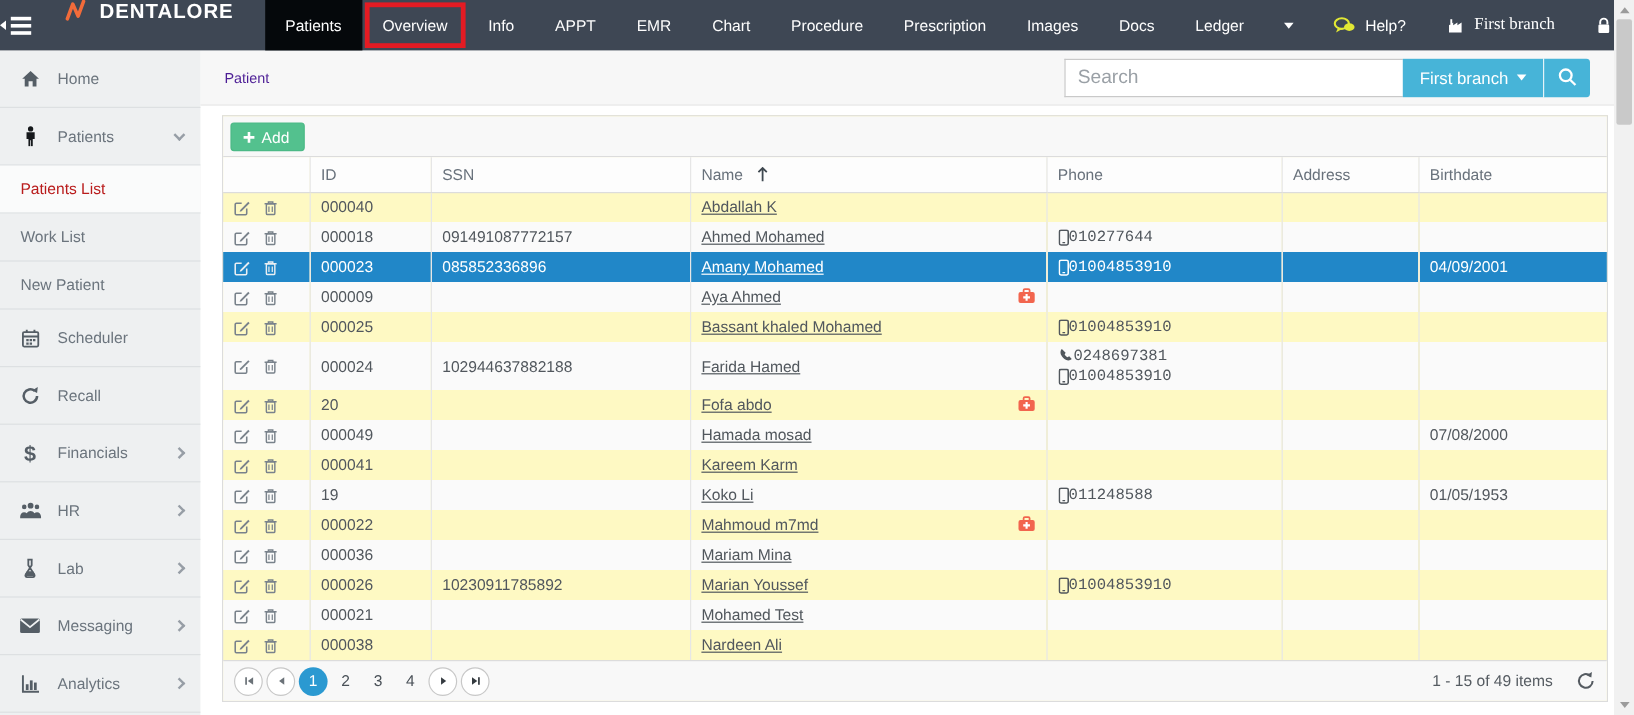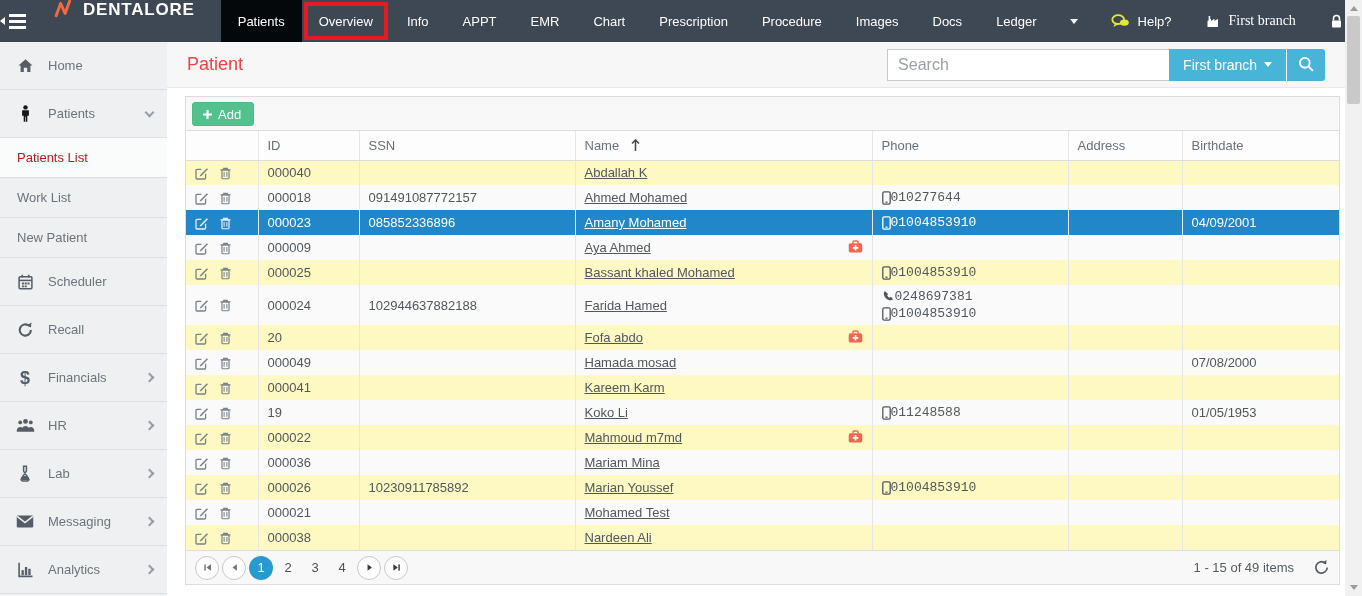--- a/index.html
+++ b/index.html
@@ -34,21 +34,21 @@
   .side-item .icon { width:20px; display:flex; justify-content:center; align-items:center; color:#555e66; flex:0 0 20px; }
   .side-item.sub { height:40px; padding-left:17px; }
   .side-item.sub.active { background:#fafbfb; color:#b91c1c; }
   .chev { width:7px; height:7px; border-right:2px solid #979ea6; border-bottom:2px solid #979ea6; margin-left:auto; flex:0 0 auto; }
   .chev.down { transform:rotate(45deg); margin-top:-3px; }
   .chev.right { transform:rotate(-45deg); }
   .dollar-glyph { font-size:18px; font-weight:bold; color:#555e66; line-height:1; }
   
   .page-header { position:absolute; left:167px; top:42px; right:17px; height:46px;
     background:#f7f7f7; border-bottom:1px solid #e8e8e8; display:flex; align-items:center; padding:0 20px; }
-  .page-title { font-size:18px; color:#ef4444; }
+  .page-title { font-size:12px; color:#4c1d95; }
   .search-group { margin-left:auto; display:flex; height:32px; }
   .search-input { width:282px; height:32px; border:1px solid #c9c9c9; border-right:none; padding:0 10px;
     font-size:16px; color:#555; outline:none; font-family:inherit; }
   .search-input::placeholder { color:#9aa0a6; }
   .branch-btn { background:#47b4d8; color:#fff; display:flex; align-items:center; gap:7px;
     padding:0 14px; font-size:14px; border:none; cursor:pointer; font-family:inherit; }
   .searchicon-btn { background:#47b4d8; width:39px; display:flex; align-items:center; justify-content:center;
     border:none; border-left:1px solid #fff; border-radius:0 3px 3px 0; cursor:pointer; }
   
   .grid { position:absolute; left:185px; right:22px; top:96px; border:1px solid #dcdcdc; background:#fef9c3; }
@@ -109,22 +109,22 @@
     </svg>
     <span class="brand-text">DENTALORE</span>
   </div>
   <div class="tabs">
       <div class="tab active">Patients</div>
       <div class="tab annotated">Overview</div>
       <div class="tab">Info</div>
       <div class="tab">APPT</div>
       <div class="tab">EMR</div>
       <div class="tab">Chart</div>
+      <div class="tab">Procedure</div>
       <div class="tab">Prescription</div>
-      <div class="tab">Procedure</div>
       <div class="tab">Images</div>
       <div class="tab">Docs</div>
       <div class="tab">Ledger</div>
     </div>
   <div class="caret-tab">
     <span class="caret-down"></span>
   </div>
   <div class="topbar-right">
     <div class="tb-item">
       <svg width="19" height="15" viewBox="0 0 19 15">

